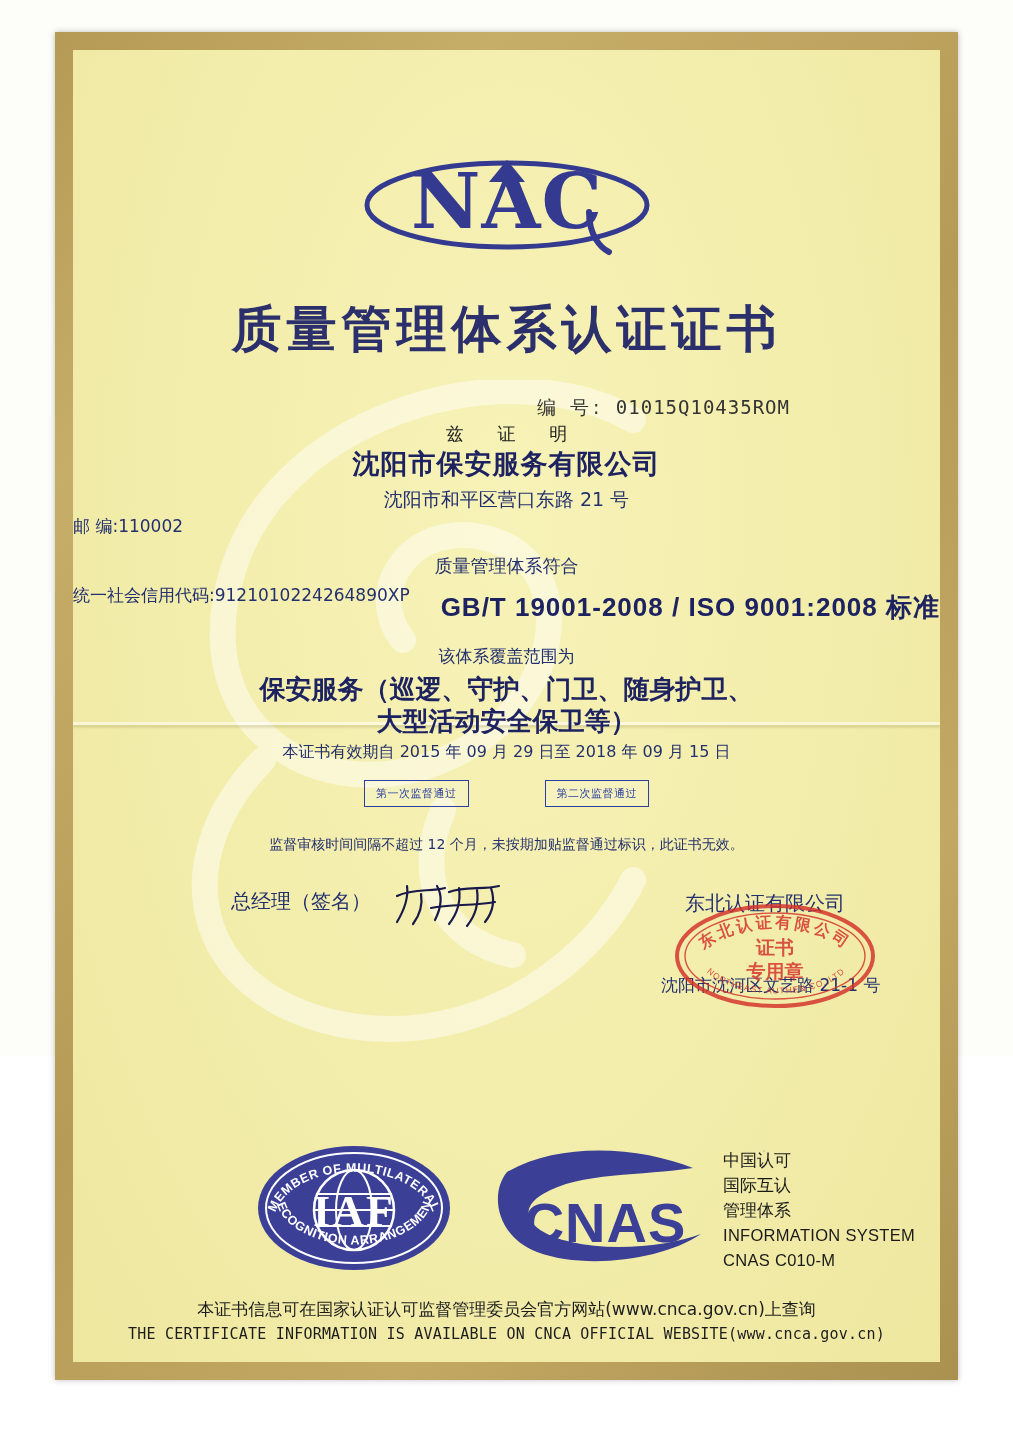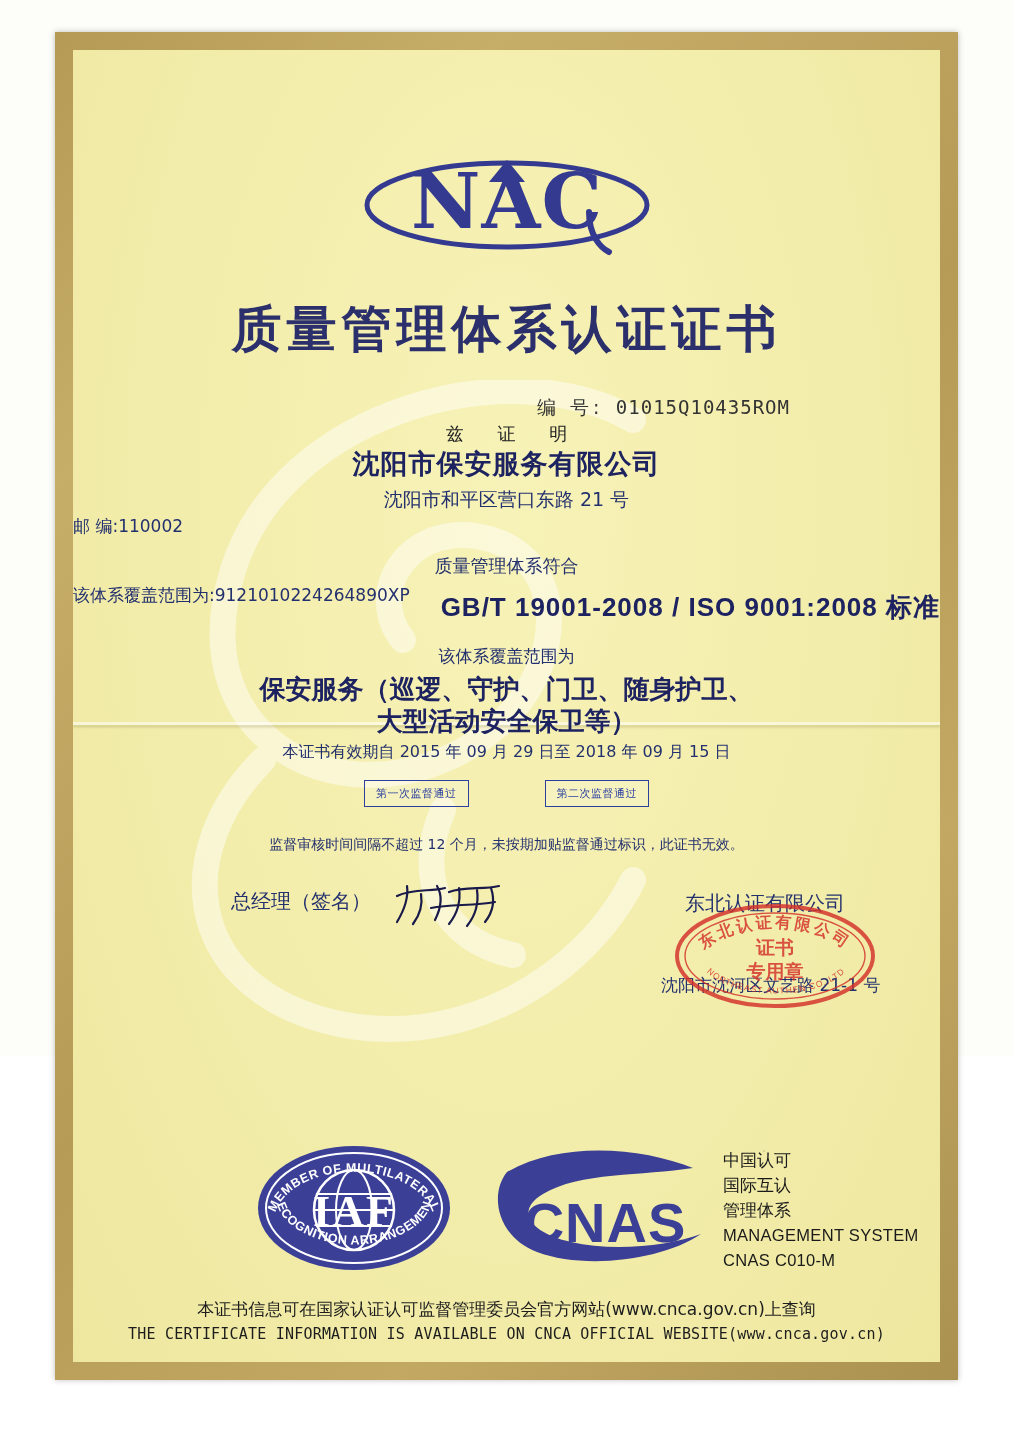--- a/index.html
+++ b/index.html
@@ -375,21 +375,21 @@
         <span class="lbl">编 号:</span>
         <span>01015Q10435ROM</span>
       </div>
 
       <div class="hereby">兹 证 明</div>
       <div class="company">沈阳市保安服务有限公司</div>
       <div class="address">沈阳市和平区营口东路 21 号</div>
 
       <div class="row-codes">
         <span>邮 编:110002</span>
-        <span>该体系覆盖范围为:9121010224264890XP</span>
+        <span>统一社会信用代码:9121010224264890XP</span>
       </div>
 
       <div class="conform">质量管理体系符合</div>
       <div class="standard">GB/T 19001-2008 / ISO 9001:2008 标准</div>
 
       <div class="scope-label">该体系覆盖范围为</div>
       <div class="scope-1">保安服务（巡逻、守护、门卫、随身护卫、</div>
       <div class="scope-2">大型活动安全保卫等）</div>
 
       <div class="validity">本证书有效期自 2015 年 09 月 29 日至 2018 年 09 月 15 日</div>
@@ -455,21 +455,21 @@
 
       <svg class="cnas-logo" viewBox="0 0 215 128">
         <path d="M14,30 C70,-2 150,6 200,26 C150,34 86,30 50,52 C20,70 40,92 78,100 C120,110 176,104 208,92 C170,118 92,128 44,110 C4,95 -4,52 14,30 Z" fill="#3b3f96"></path>
         <text x="112" y="100" text-anchor="middle" fill="#3b3f96" font-family="'Liberation Sans', sans-serif" font-size="56" font-weight="bold" letter-spacing="1">CNAS</text>
       </svg>
 
       <div class="cnas-text">
         <div>中国认可</div>
         <div>国际互认</div>
         <div>管理体系</div>
-        <div class="en">MANAGEMENT SYSTEM</div>
+        <div class="en">INFORMATION SYSTEM</div>
         <div class="en">CNAS C010-M</div>
       </div>
 
       <div class="footer-cn">本证书信息可在国家认证认可监督管理委员会官方网站(www.cnca.gov.cn)上查询</div>
       <div class="footer-en">THE CERTIFICATE INFORMATION IS AVAILABLE ON CNCA OFFICIAL WEBSITE(www.cnca.gov.cn)</div>
 
       <span class="speck" style="left:690px; top:1100px; width:2px; height:2px;"></span>
     </div>
   </div>
 </div>

